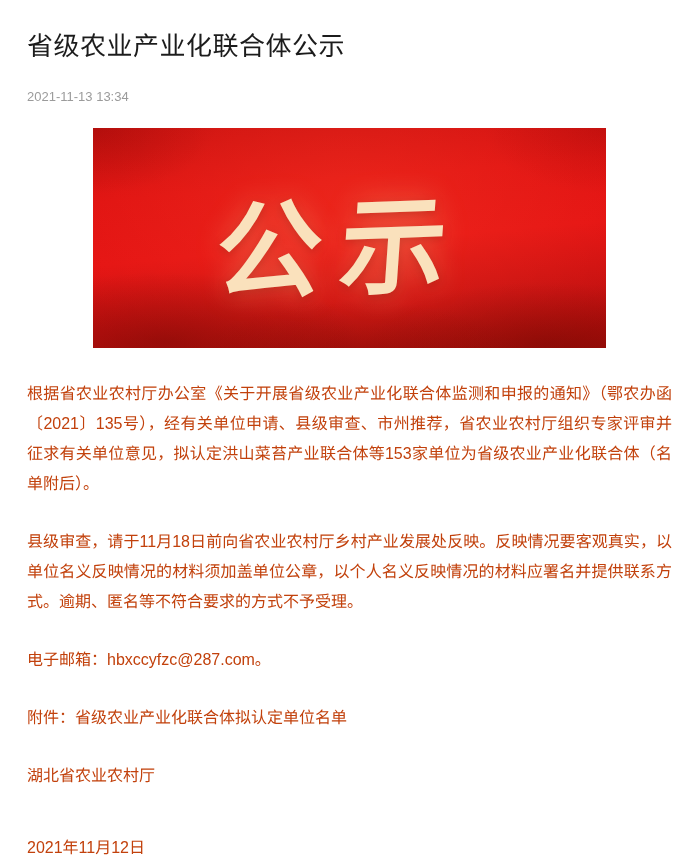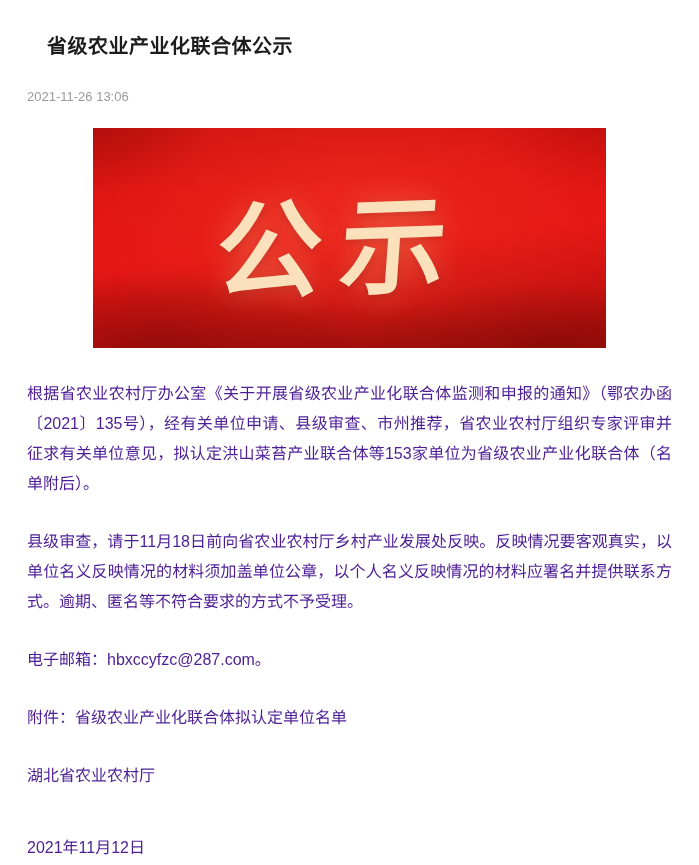--- a/index.html
+++ b/index.html
@@ -7,26 +7,25 @@
   body {
     width: 699px; height: 865px;
     overflow: hidden;
     font-family: "Liberation Sans", "DejaVu Sans", sans-serif;
   }
   .page { width: 699px; height: 865px; background: #ffffff; }
   .content { padding: 0 27px; }
 
   .article-title {
     margin-top: 29px;
-    font-size: 20px;
+    font-size: 26px;
     line-height: 34px;
-    font-weight: 700;
+    font-weight: 400;
     color: #1c1c1c;
     letter-spacing: 0.5px;
-    margin-left: 20px;
   }
   .pub-time {
     margin-top: 26px;
     font-size: 13px;
     line-height: 15px;
     color: #9b9b9b;
   }
 
   .banner {
     margin: 24px auto 0;
@@ -51,37 +50,37 @@
     margin-top: 4px;
     transform: rotate(-2deg) skewX(-6deg);
     text-shadow: 0 0 28px rgba(255,214,150,.40), 0 3px 8px rgba(130,10,0,.35);
     white-space: nowrap;
   }
 
   .article { margin-top: 31px; }
   .article p {
     font-size: 16px;
     line-height: 30px;
-    color: #4c1d95;
+    color: #c2410c;
     margin-bottom: 28px;
     text-align: justify;
     word-break: break-all;
   }
   .article p.issuer-line { margin-bottom: 42px; }
   .article p:last-child { margin-bottom: 12px; }
 </style>
 </head>
 <body>
 
 <div class="page">
   <div class="content">
 
     <h1 class="article-title">省级农业产业化联合体公示</h1>
 
-    <div class="pub-time">2021-11-26 13:06</div>
+    <div class="pub-time">2021-11-13 13:34</div>
 
     <div class="banner">
       <span class="banner-text" style="color: rgb(250, 225, 188);">公示</span>
     </div>
 
     <div class="article">
       <p>根据省农业农村厅办公室《关于开展省级农业产业化联合体监测和申报的通知》（鄂农办函〔2021〕135号），经有关单位申请、县级审查、市州推荐，省农业农村厅组织专家评审并征求有关单位意见，拟认定洪山菜苔产业联合体等153家单位为省级农业产业化联合体（名单附后）。</p>
 
       <p>县级审查，请于11月18日前向省农业农村厅乡村产业发展处反映。反映情况要客观真实，以单位名义反映情况的材料须加盖单位公章，以个人名义反映情况的材料应署名并提供联系方式。逾期、匿名等不符合要求的方式不予受理。</p>
 

